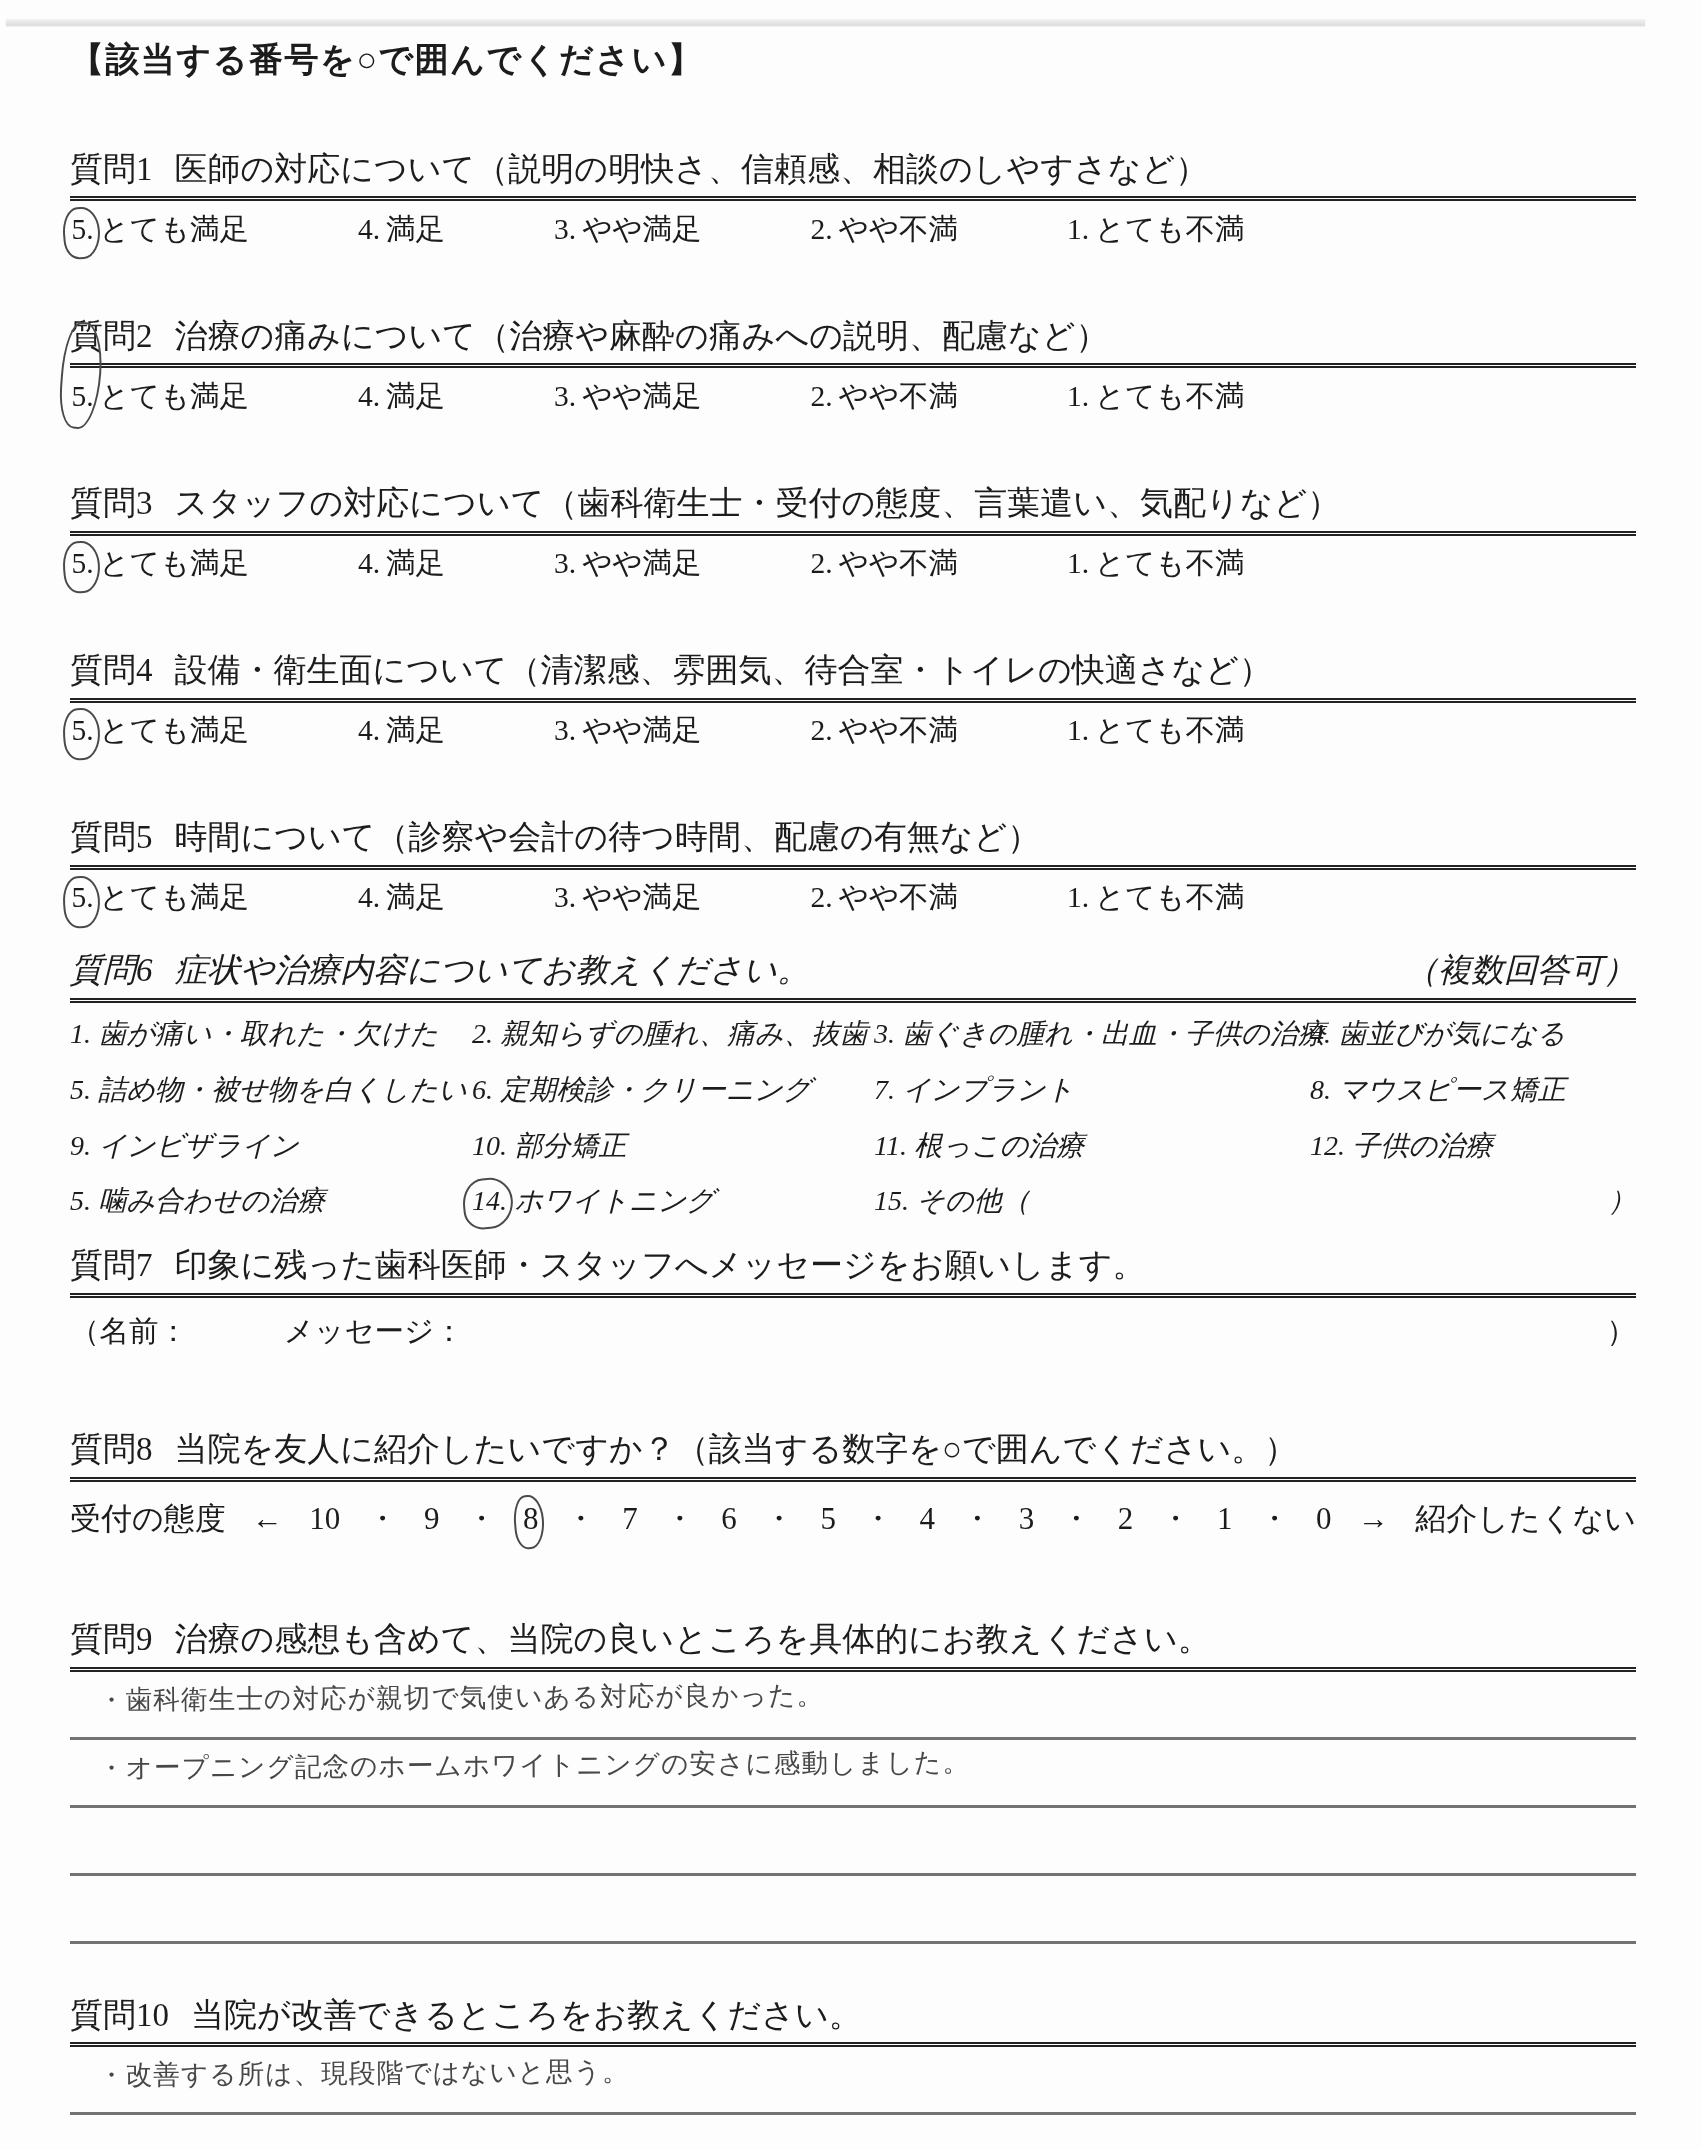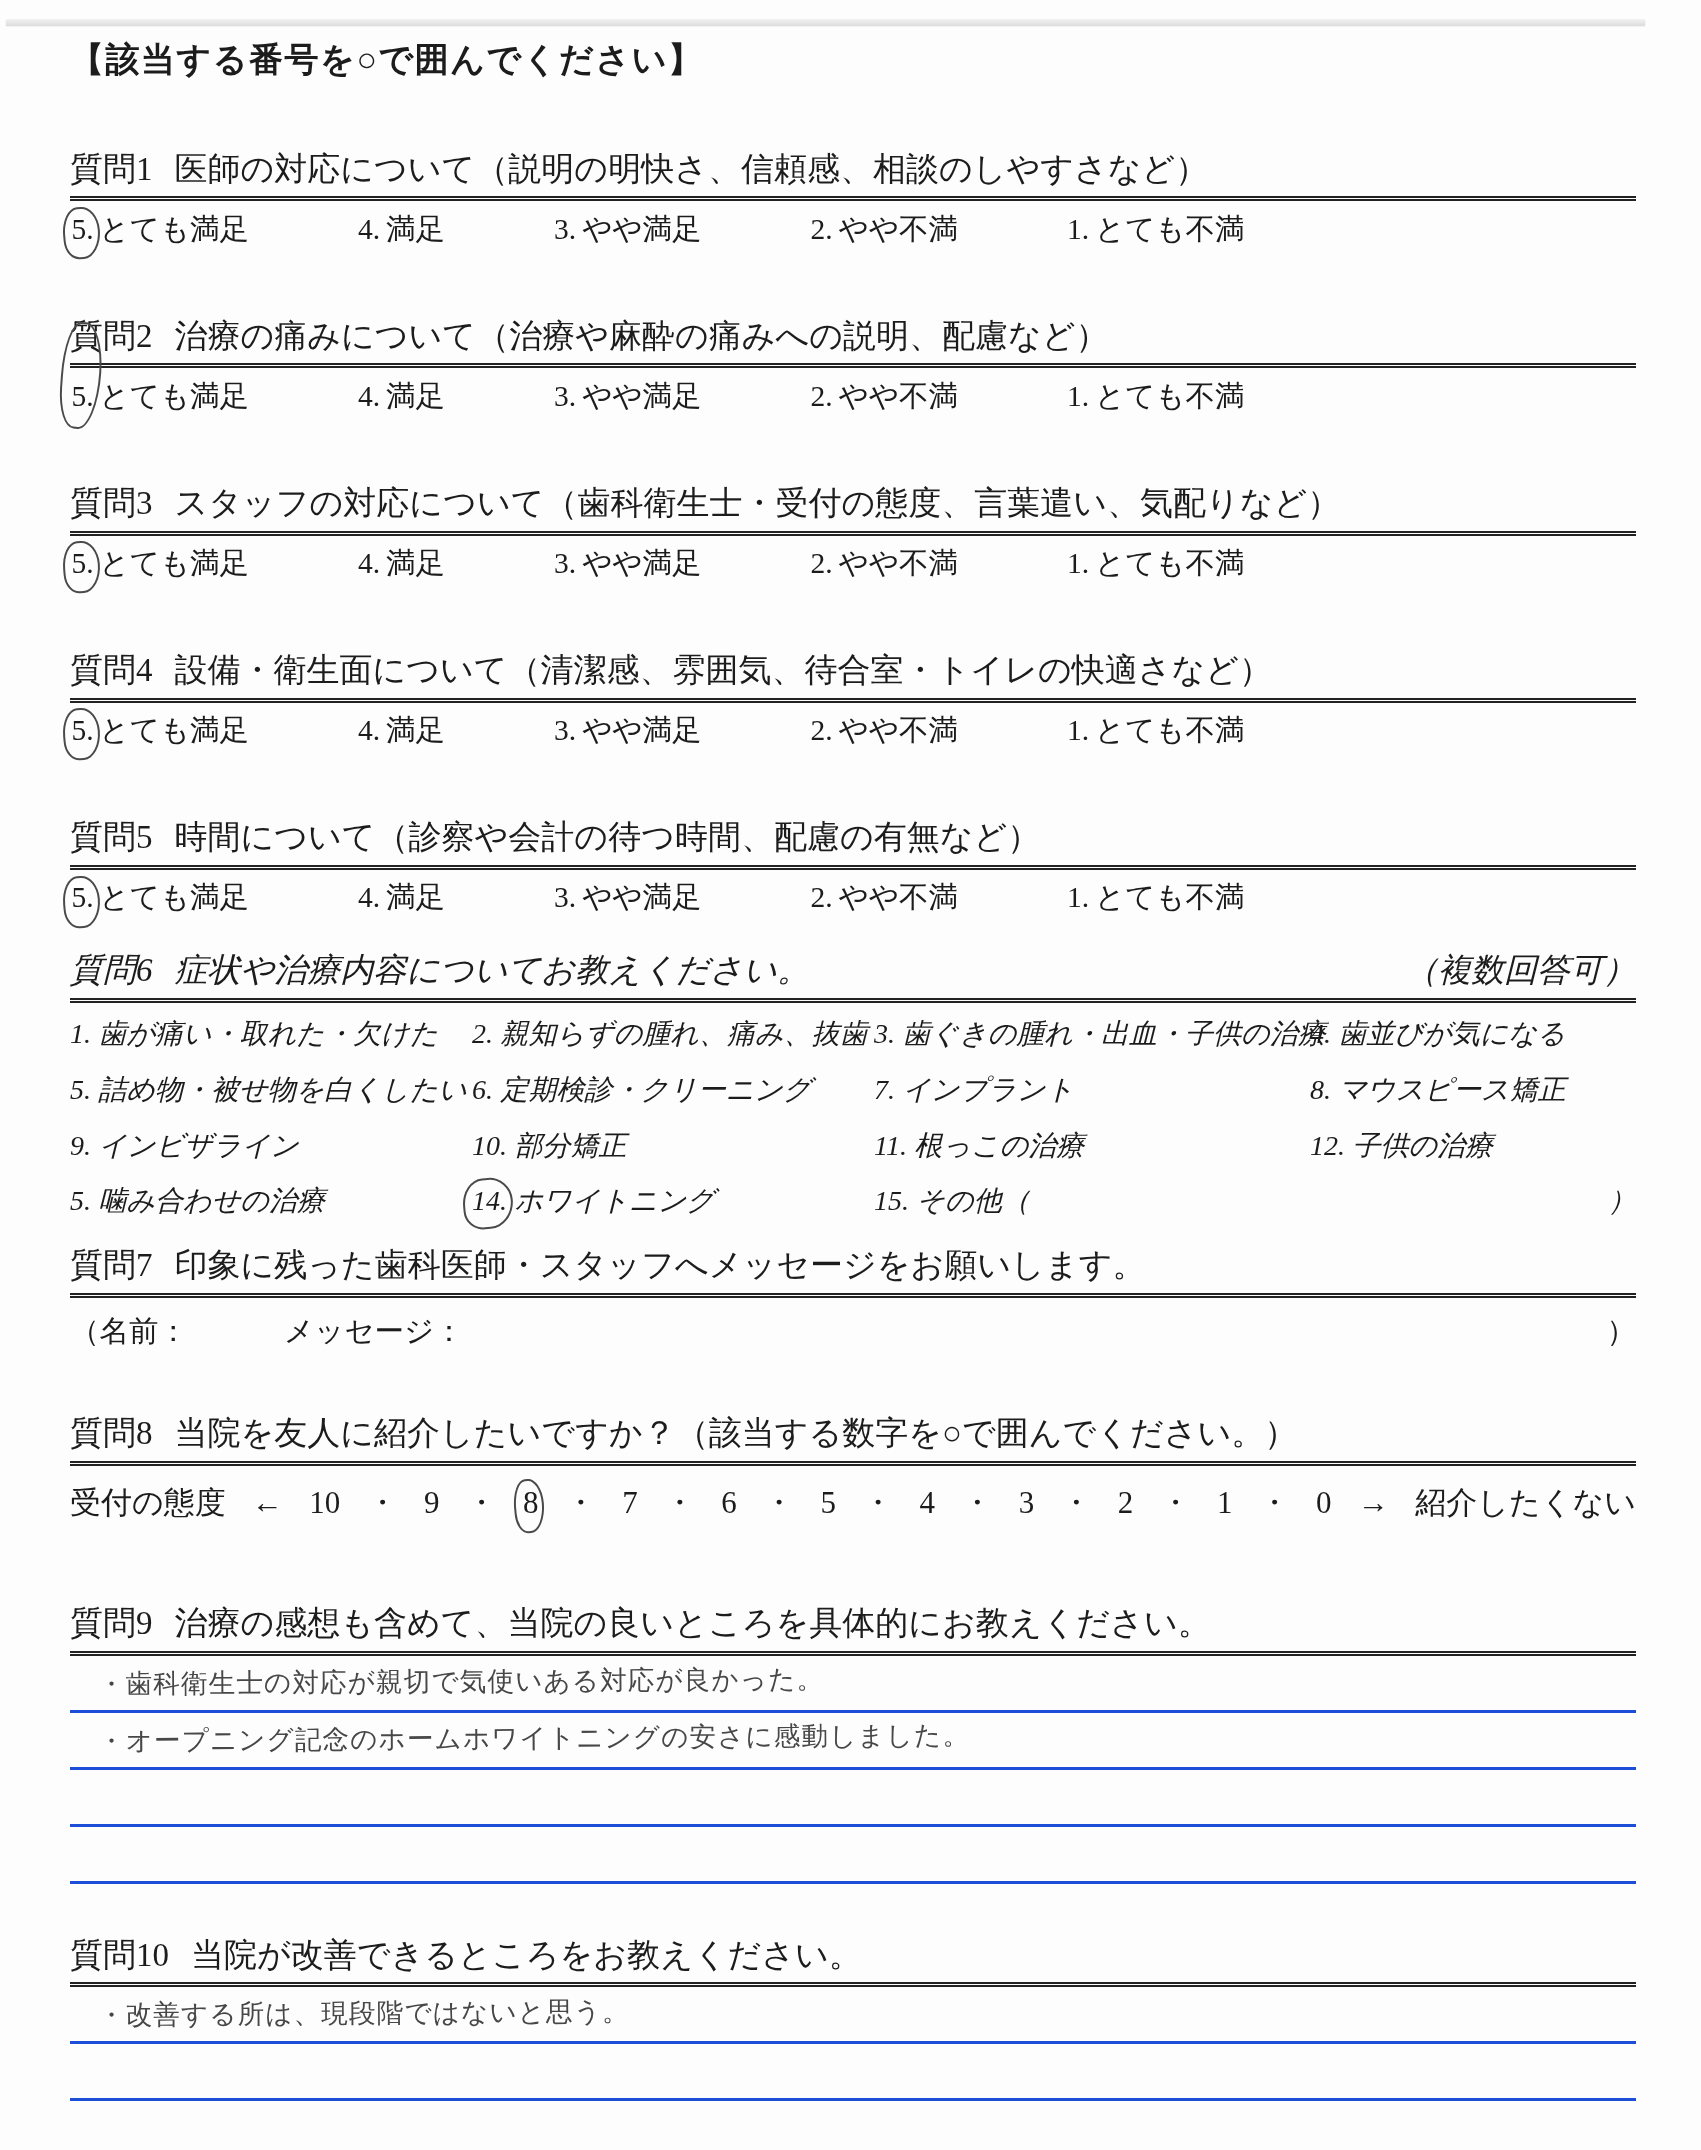--- a/index.html
+++ b/index.html
@@ -18,21 +18,21 @@
   }
   .content{padding:0 65px 0 70px;}
   .doc-title{
     margin-top:40px;font-size:34px;font-weight:600;letter-spacing:1.5px;line-height:1.15;
   }
   .qblock{}
   .qb1{margin-top:72px;}
   .qb2,.qb3,.qb4,.qb5{margin-top:71px;}
   .qb6{margin-top:37px;font-style:italic;}
   .qb7{margin-top:29.5px;}
-  .qb8{margin-top:63px;}
+  .qb8{margin-top:79px;}
   .qb9{margin-top:74px;}
   .qb10{margin-top:53px;}
   .qheader{display:flex;align-items:flex-end;font-size:33px;line-height:1.15;}
   .qnum{white-space:nowrap;}
   .qtitle{margin-left:22px;}
   .qnote{margin-left:auto;}
   .rule{border-bottom:5.2px double #222;margin-top:7.4px;}
   
   .opt-row{display:flex;padding:11.8px 0 0 1.5px;font-size:29.5px;line-height:1.15;}
   .opt{margin-right:109px;white-space:nowrap;display:flex;align-items:baseline;}
@@ -59,22 +59,22 @@
   .q6-close{justify-self:end;align-self:end;}
   
   .q7-row{display:flex;font-size:29.5px;margin-top:14.8px;align-items:baseline;}
   .q7-msg{margin-left:96px;}
   .q7-spacer{flex:1;}
   
   .nps-row{display:flex;justify-content:space-between;align-items:baseline;font-size:31px;margin-top:16px;padding-bottom:7.4px;}
   .nps-num{position:relative;display:inline-block;}
   
   .write-line{
-    height:46px;border-bottom:3px solid #1d4ed8;
-    display:flex;align-items:flex-end;padding:0 0 8px 28px;
+    height:46px;border-bottom:3px solid #737373;
+    display:flex;align-items:flex-end;padding:0 0 19px 28px;
   }
   .handwriting{
     font-family:"DejaVu Sans",sans-serif;
     font-size:26.6px;color:#474747;letter-spacing:1.1px;
     transform:rotate(-.4deg);transform-origin:left bottom;
   }
 </style>
 </head>
 <body>
 

